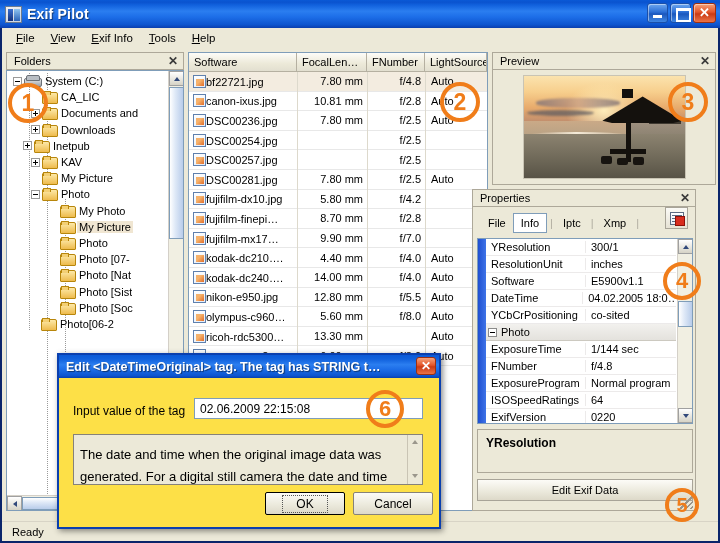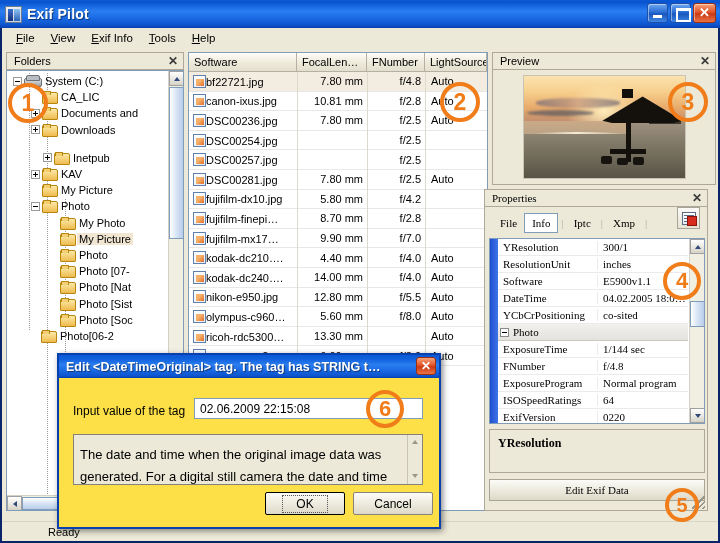--- a/index.html
+++ b/index.html
@@ -268,21 +268,21 @@
   }
   .pv-st1 { position:absolute; left:48%; top:78%; width:7%; height:8%; background:#171410; border-radius:2px; }
   .pv-st2 { position:absolute; left:68%; top:79%; width:7%; height:8%; background:#171410; border-radius:2px; }
   .pv-st3 { position:absolute; left:58%; top:80%; width:7%; height:7%; background:#171410; border-radius:2px; }
   .pv-hut {
     position:absolute; left:78%; top:42%; width:20%; height:5%;
     background:rgba(40,36,30,.8);
   }
 
   
-  .props { position:absolute; left:482px; top:141px; width:224px; height:322px;font-family:Liberation Serif, serif; }
+  .props { position:absolute; left:470px; top:141px; width:224px; height:322px; }
   .props-body {
     position:absolute; left:0; top:18px; width:224px; height:304px;
     background:#ece9d8; border:1px solid #ada899; border-top:0;
   }
   .tabs {
     position:absolute; left:0; top:2px; width:224px; height:28px;
     display:flex; align-items:center; padding-left:8px; gap:0;
   }
   .tab {
     font-size:11px; padding:3px 7px; color:#000; position:relative;
@@ -361,21 +361,20 @@
       linear-gradient(135deg,transparent 46%,#9a958a 46%,#9a958a 56%,transparent 56%),
       linear-gradient(135deg,transparent 66%,#9a958a 66%,#9a958a 76%,transparent 76%),
       linear-gradient(135deg,transparent 86%,#9a958a 86%,#9a958a 96%,transparent 96%);
   }
 
   
   .statusbar {
     position:absolute; left:2px; top:521px; width:716px; height:20px;
     background:#ece9d8; display:flex; align-items:center;
     border-top:1px solid #d8d4c6;
-    padding-left:36px;
   }
   .statusbar .st {
     font-size:11px; margin-left:6px; padding:1px 4px;
   }
 
   
   .dialog {
     position:absolute; left:57px; top:353px; width:384px; height:176px;
     background:#fde047;
     border:2px solid #0a3fae;
@@ -499,21 +498,21 @@
             <div class="trow" style="padding-left: 24px;">
               <span class="exp plus"></span>
               <span class="folder-ic"></span>
               <span class="tlabel">Documents and</span>
             </div>
             <div class="trow" style="padding-left: 24px;">
               <span class="exp plus"></span>
               <span class="folder-ic"></span>
               <span class="tlabel">Downloads</span>
             </div>
-            <div class="trow" style="padding-left: 36px; margin-top: 12px;">
+            <div class="trow" style="padding-left: 16px;">
               <span class="exp plus"></span>
               <span class="folder-ic"></span>
               <span class="tlabel">Inetpub</span>
             </div>
             <div class="trow" style="padding-left: 24px;">
               <span class="exp plus"></span>
               <span class="folder-ic"></span>
               <span class="tlabel">KAV</span>
             </div>
             <div class="trow" style="padding-left: 24px;">

